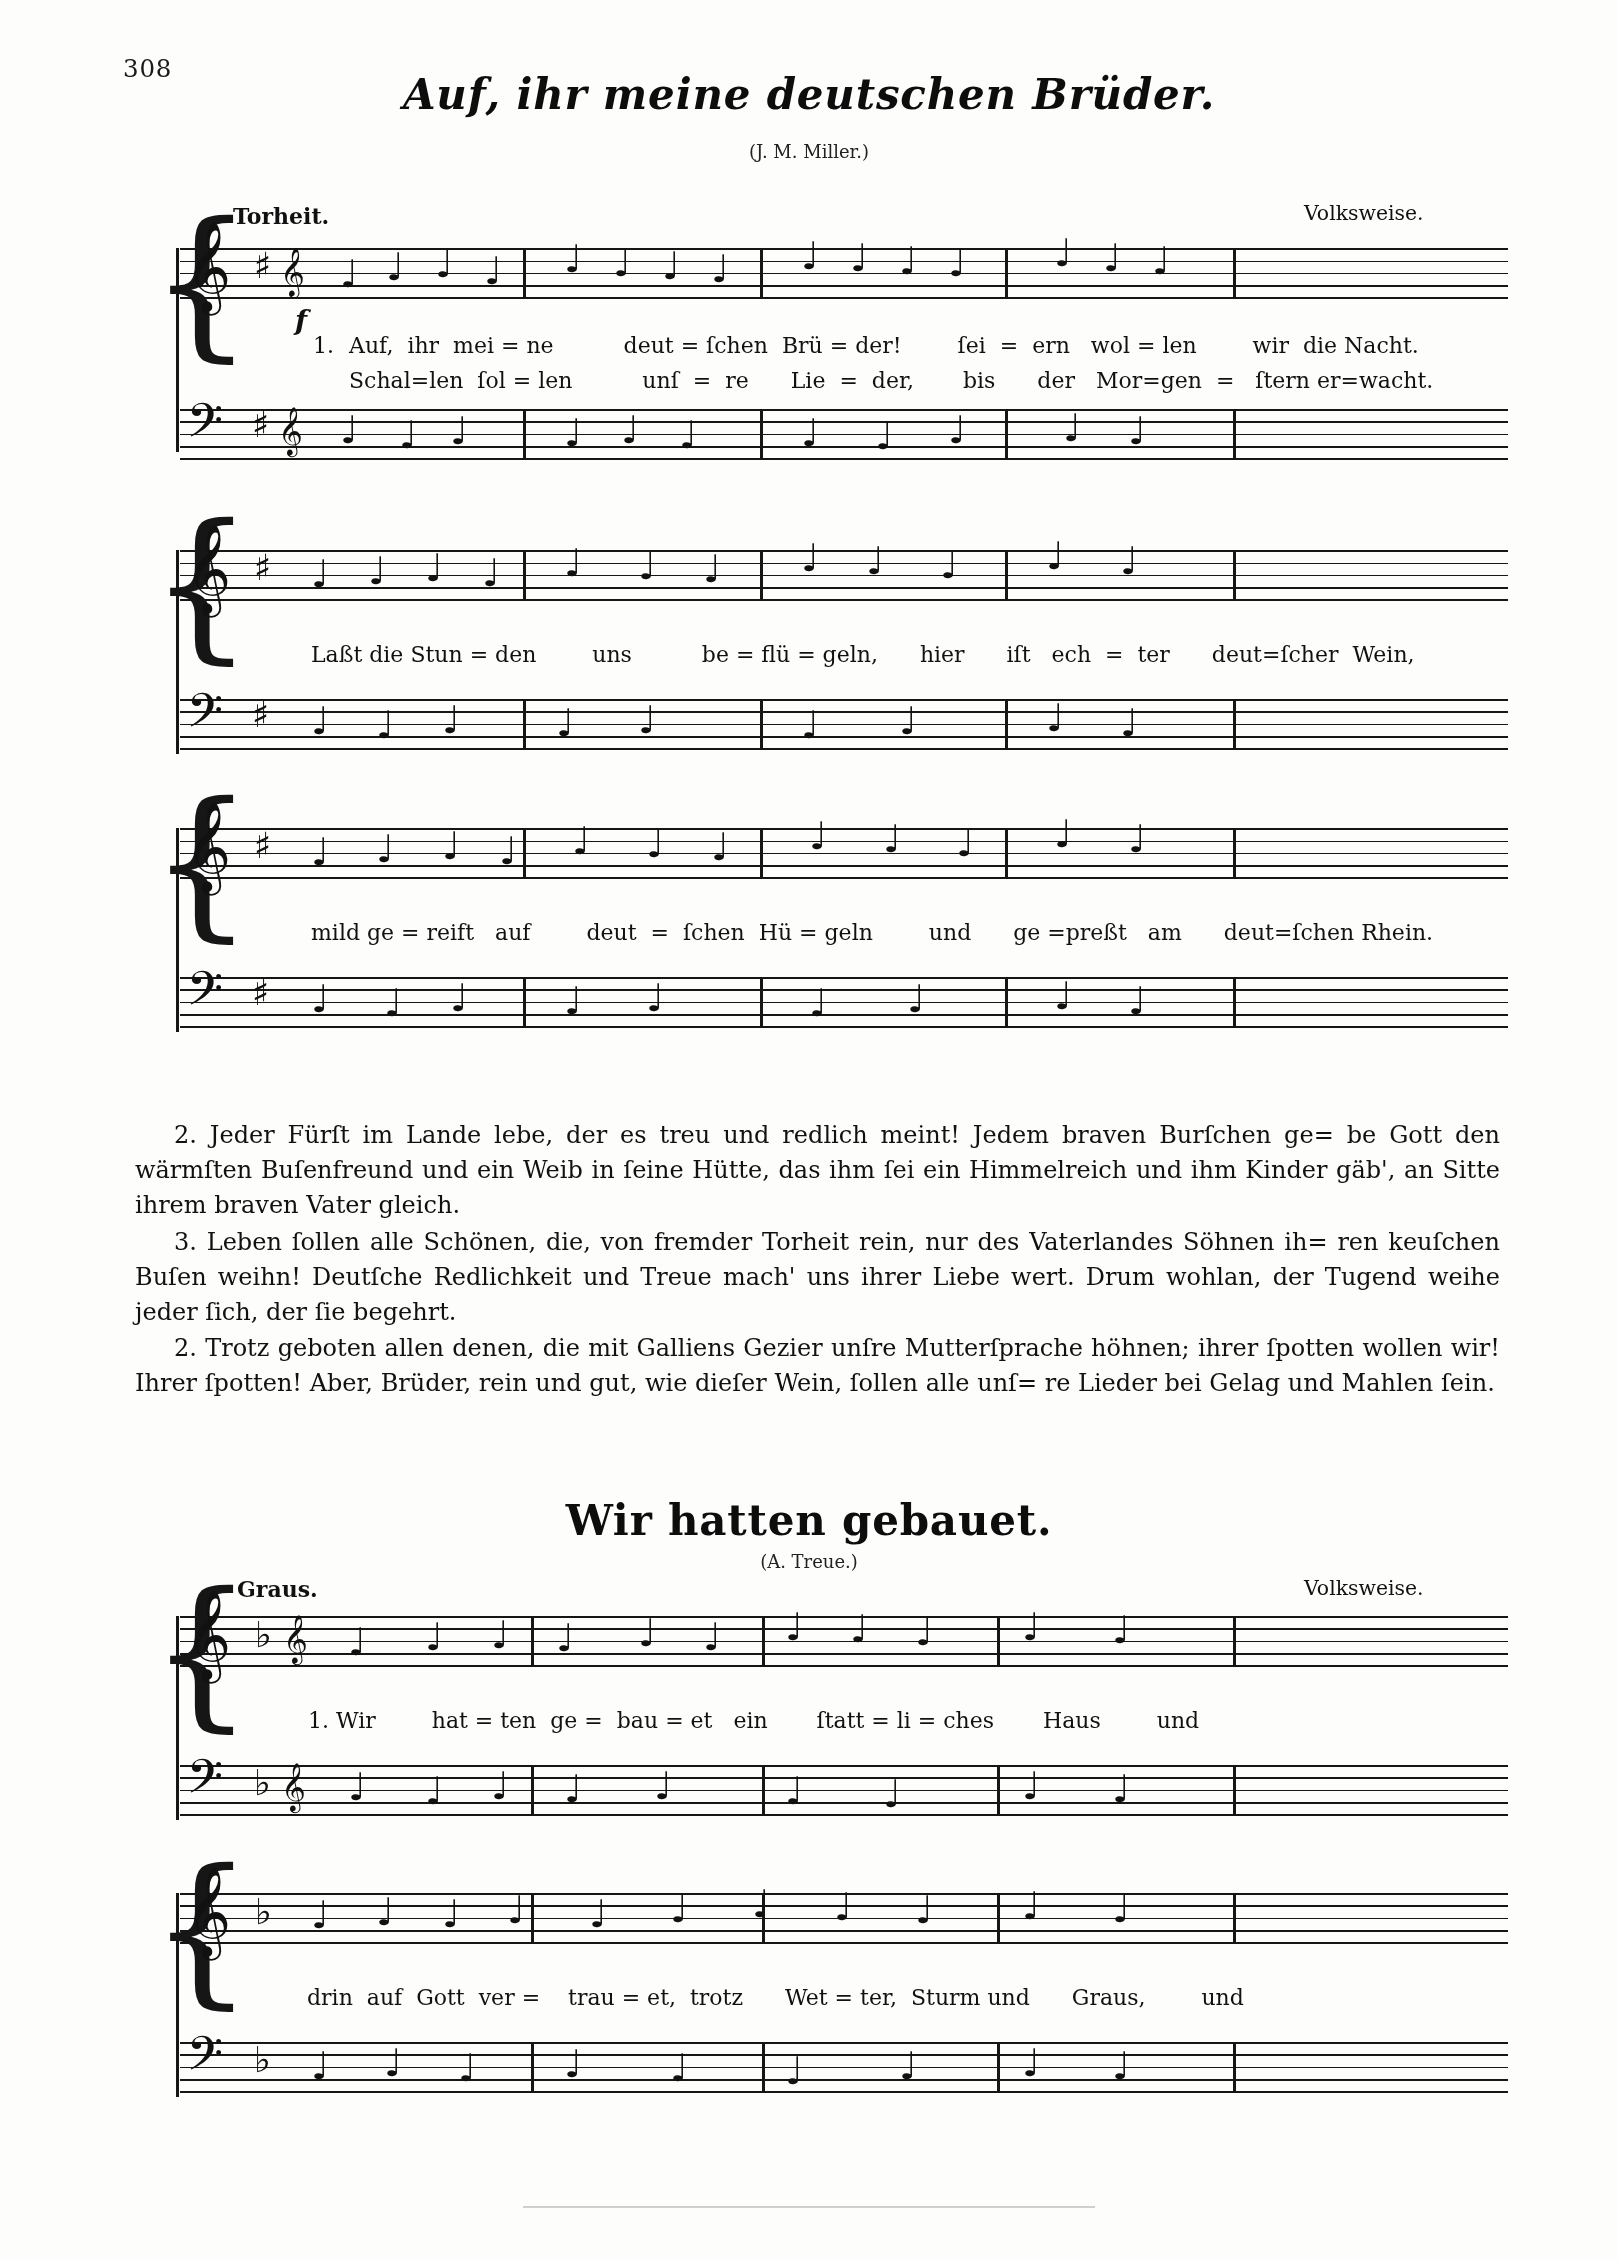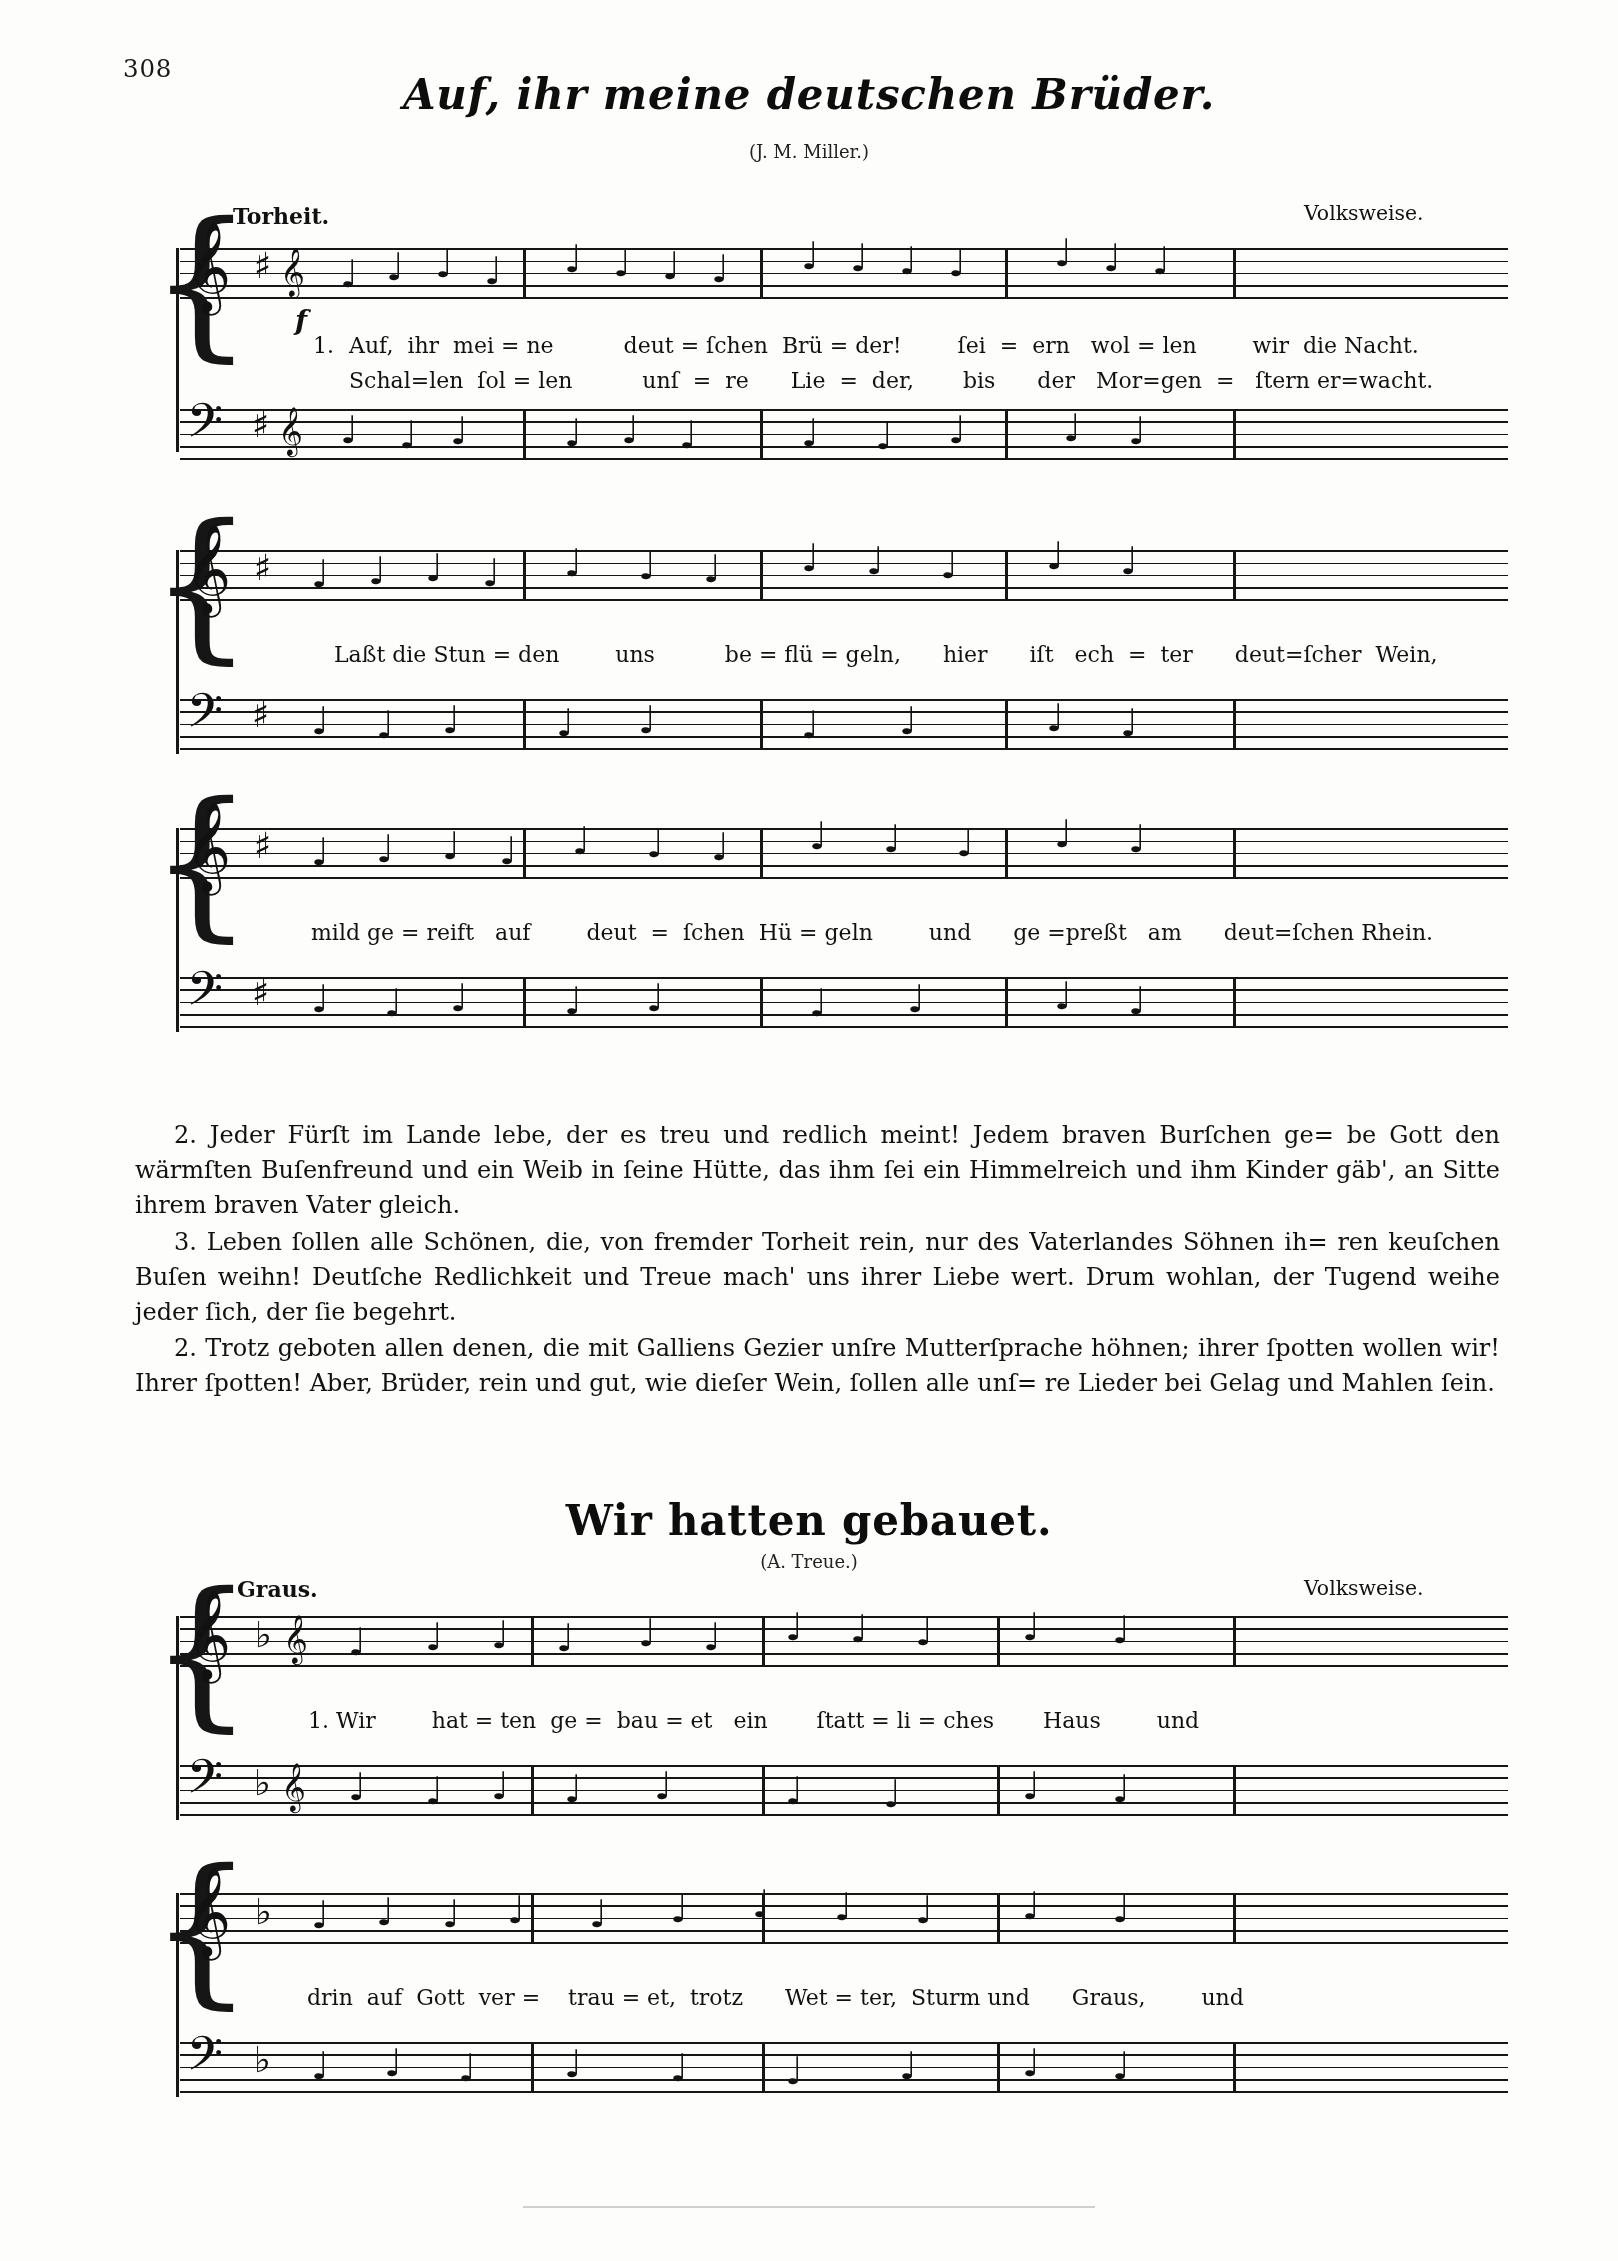--- a/index.html
+++ b/index.html
@@ -268,21 +268,21 @@
       <div class="note" style="left:686px; top:-8.2px;">♩</div>
       <div class="note" style="left:760px; top:-4.9px;">♩</div>
       <div class="note" style="left:866px; top:-13px;">♩</div>
       <div class="note" style="left:940px; top:-8.2px;">♩</div>
       <div class="barline" style="left:343px; top:0px; height:51px;"></div>
       <div class="barline" style="left:580px; top:0px; height:51px;"></div>
       <div class="barline" style="left:825px; top:0px; height:51px;"></div>
       <div class="barline" style="left:1053px; top:0px; height:51px;"></div>
     </div>
 
-    <div class="lyric-line" style="left:176px; top:103px;margin-left:23px;">Laßt die Stun = den        uns          be = flü = geln,      hier      iſt   ech  =  ter      deut=ſcher  Wein,</div>
+    <div class="lyric-line" style="left:176px; top:103px;">Laßt die Stun = den        uns          be = flü = geln,      hier      iſt   ech  =  ter      deut=ſcher  Wein,</div>
 
     <div class="staff" style="top:160px;">
       <div class="line"></div>
         <div class="line"></div>
         <div class="line"></div>
         <div class="line"></div>
         <div class="line"></div>
       <div class="clef bass" style="left:6.5px; top:-11.4px;">𝄢</div>
       <div class="keysig" style="left:72px; top:-4.9px;">♯</div>
       <div class="note" style="left:131px; top:3.3px;">♩</div>

